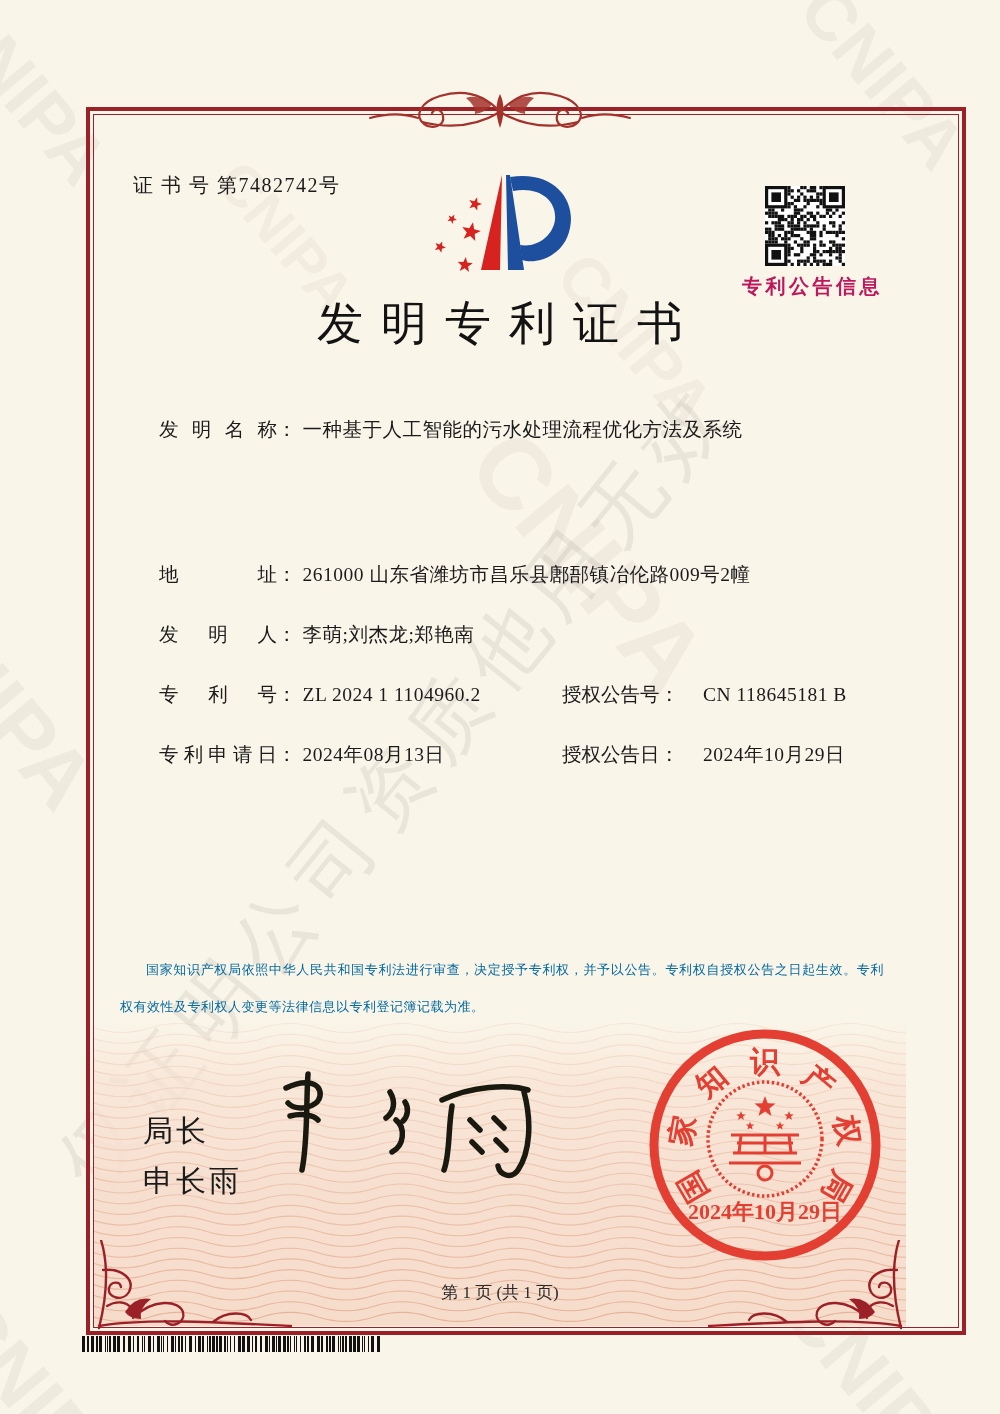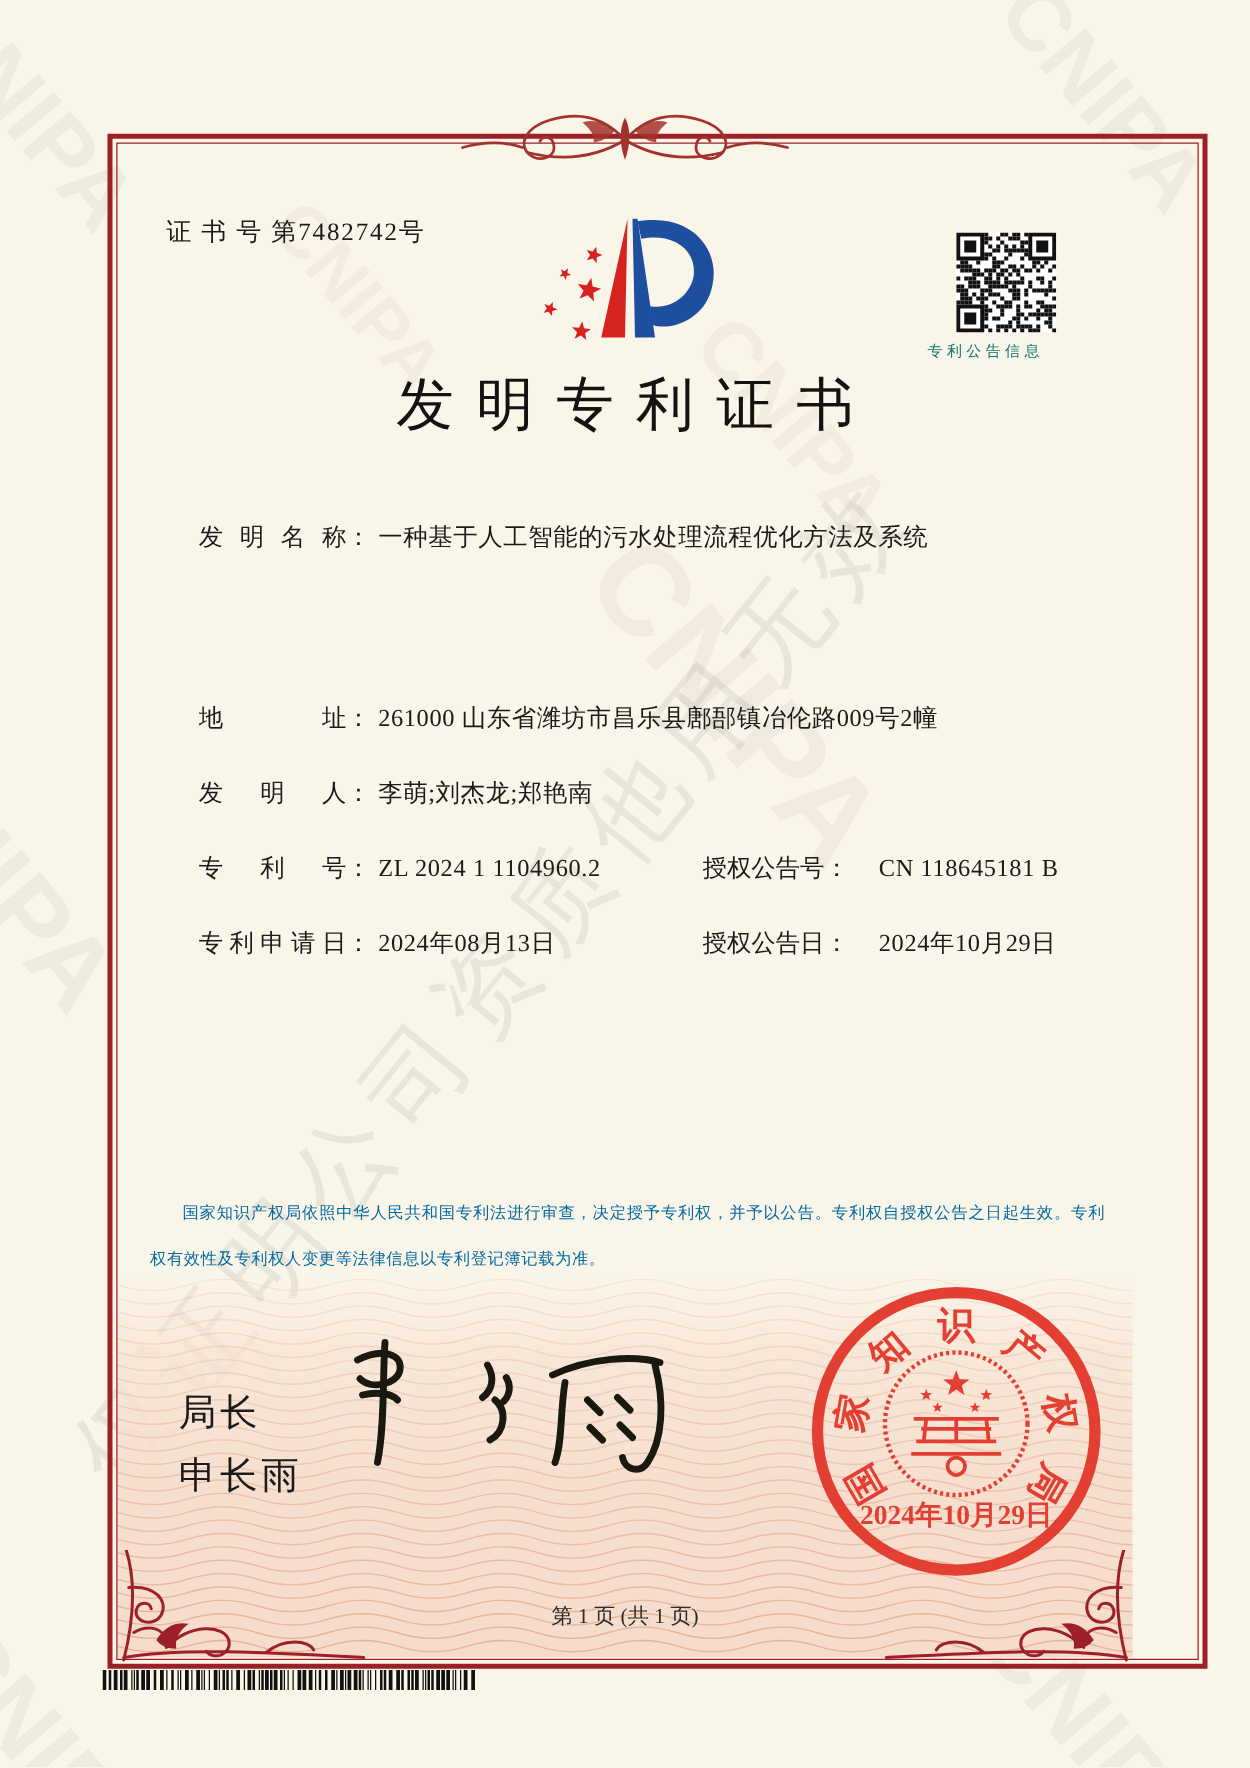--- a/index.html
+++ b/index.html
@@ -20,22 +20,22 @@
   
   .frame{position:absolute;left:86px;top:107px;width:872px;height:1220px;
          border:4px solid #9c2027;z-index:3;pointer-events:none;}
   .frame-inner{position:absolute;left:3px;top:3px;right:3px;bottom:3px;border:1.5px solid #9c2027;}
   .orn{position:absolute;z-index:4;pointer-events:none;}
 
   
   .cert-no{position:absolute;left:133px;top:172px;font-size:20px;letter-spacing:1.5px;z-index:5;}
   .logo{position:absolute;left:418px;top:162px;width:174px;height:134px;z-index:5;}
   .qr-wrap{position:absolute;left:765px;top:186px;width:80px;height:80px;z-index:5;background:#fff;}
-  .qr-label{position:absolute;left:742px;top:273px;font-size:12px;letter-spacing:3.5px;
-            color:#0f766e;font-weight:400;z-index:5;}
+  .qr-label{position:absolute;left:742px;top:273px;font-size:20px;letter-spacing:3.5px;
+            color:#be185d;font-weight:700;z-index:5;}
 
   .title{position:absolute;left:0;top:293px;width:100%;text-align:center;font-size:46px;
          font-weight:400;letter-spacing:18px;padding-left:18px;box-sizing:border-box;color:#131313;z-index:5;}
 
   
   .row{position:absolute;left:138px;width:740px;font-size:19.5px;z-index:5;white-space:nowrap;}
   .flabel{display:inline-block;width:118px;text-align:justify;text-align-last:justify;vertical-align:bottom;margin-left:21px;}
   .row.wide .flabel{width:134px;font-size:18.5px;}
   .fvalue{margin-left:6px;letter-spacing:0.5px;text-align:right;}
   .col2{position:absolute;left:424px;top:0;white-space:nowrap;}

